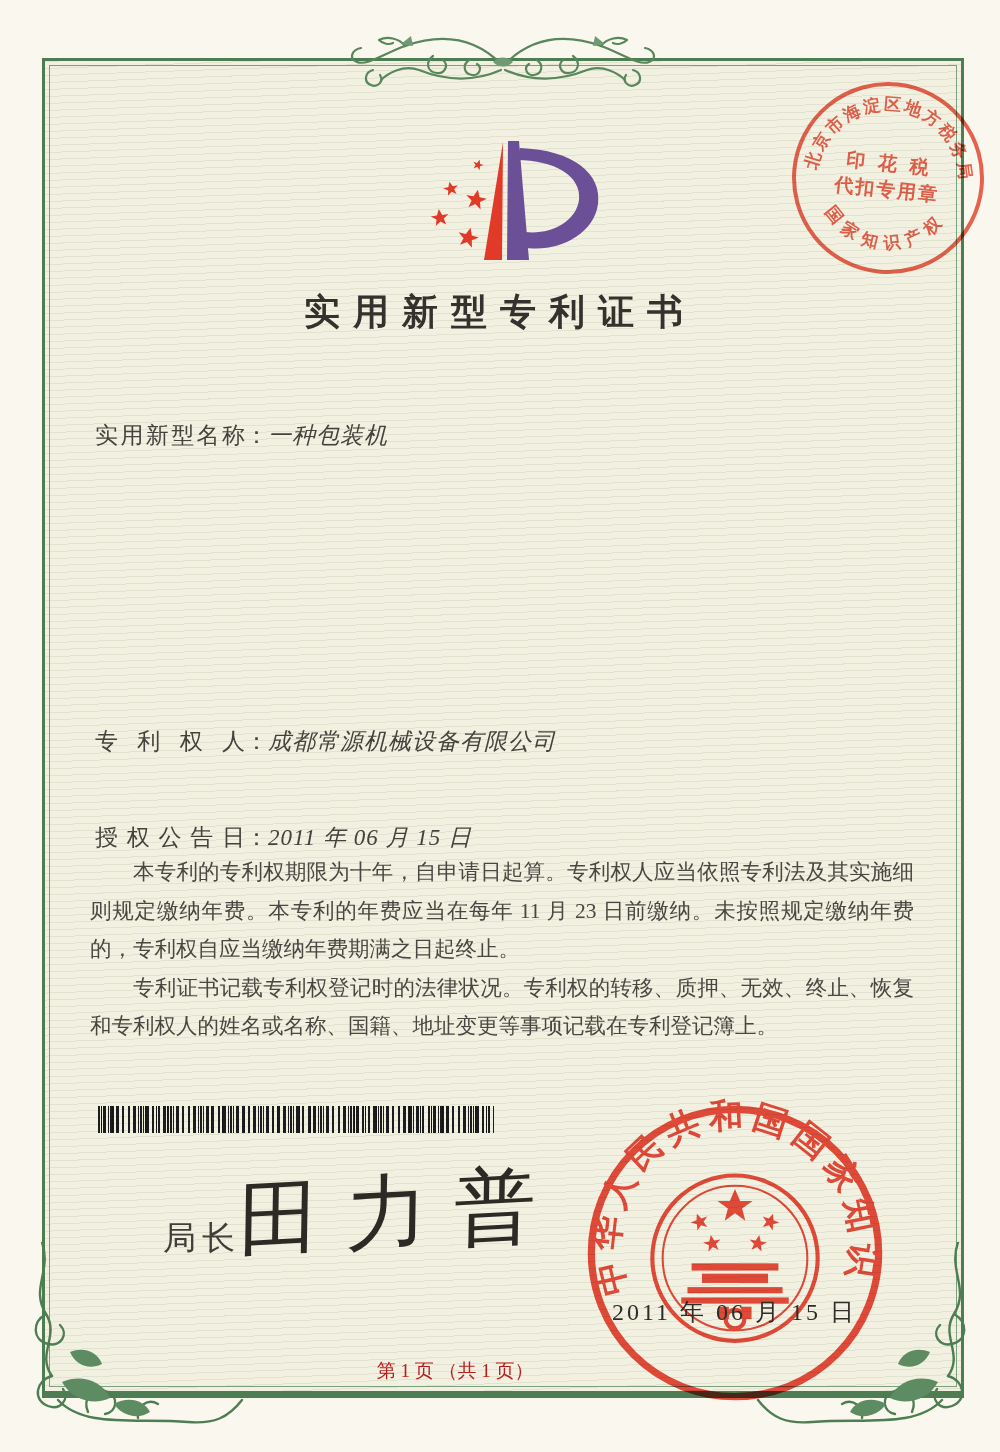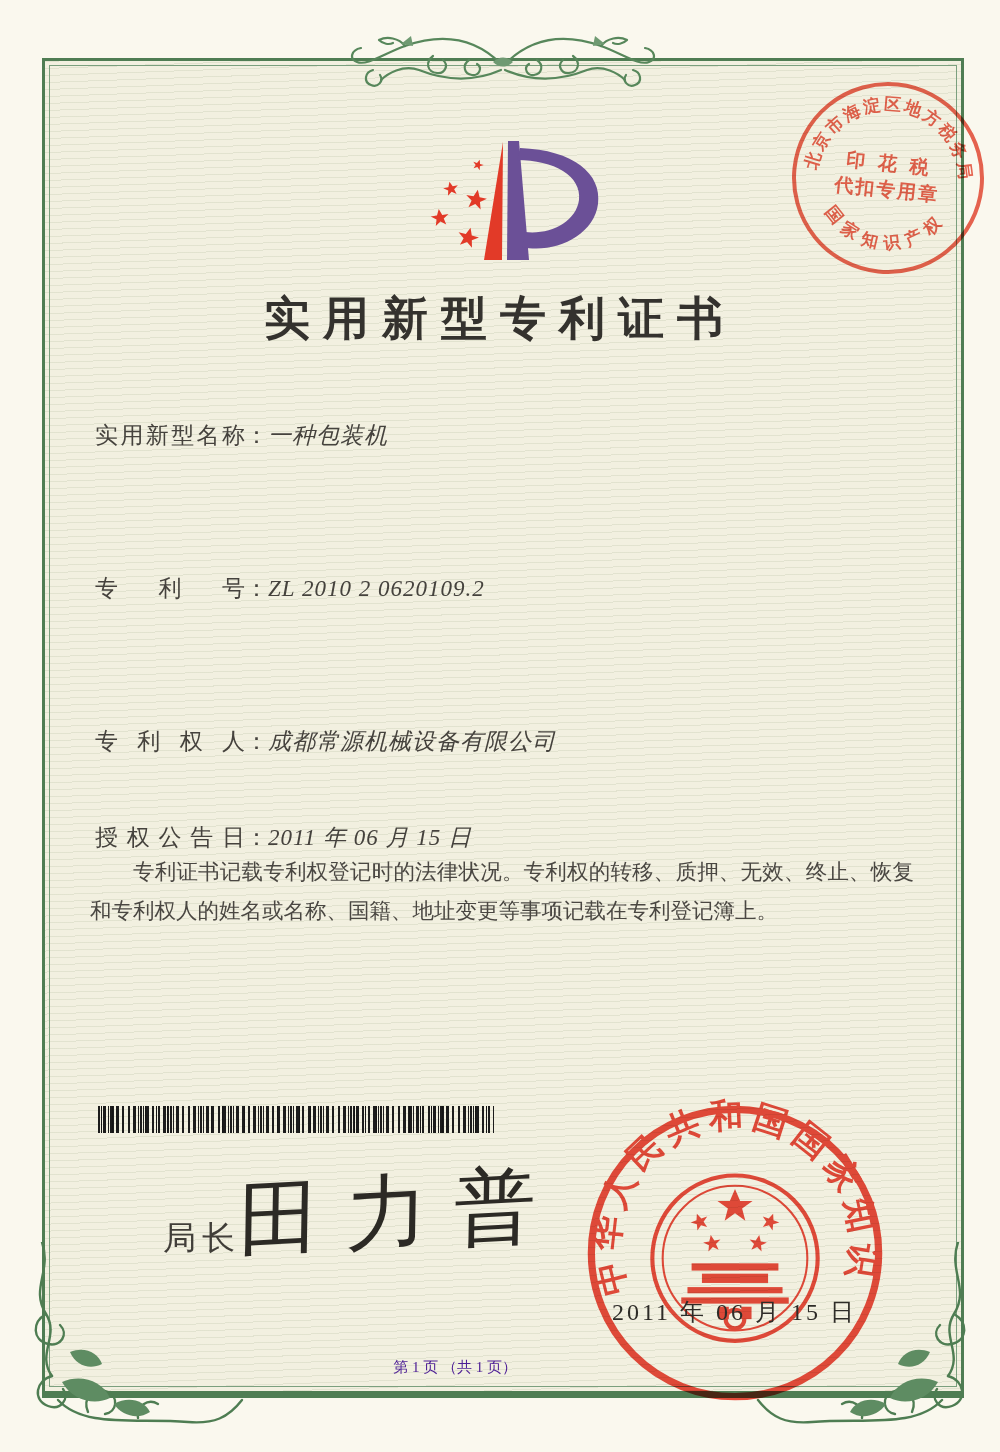--- a/index.html
+++ b/index.html
@@ -16,38 +16,38 @@
     background-color:#f2f0e0;
     background-image:repeating-linear-gradient(178deg, rgba(140,156,118,.16) 0 1px, rgba(0,0,0,0) 1px 7px);
   }
   .frame::after{
     content:""; position:absolute; inset:4px; border:1px solid #7ba07e; pointer-events:none;
   }
   .ornament{ position:absolute; z-index:3; }
   
   .cert-no{ position:absolute; left:95px; top:122px; font-size:23px; letter-spacing:9px; color:#55534e; z-index:4;}
   .title{ position:absolute; left:0; top:288px; width:1000px; text-align:center;
-          font-size:46px; font-weight:700; letter-spacing:13px; color:#34322e; z-index:4;}
+          font-size:36px; font-weight:700; letter-spacing:13px; color:#34322e; z-index:4;}
   .field{ position:absolute; left:95px; font-size:23px; color:#45423d; z-index:4; white-space:nowrap;}
   .field .lbl{ display:inline-block; width:150px; text-align:justify; text-align-last:justify; vertical-align:bottom;}
   .field .val{ letter-spacing:1px;font-style:italic; }
   .paras{ position:absolute; left:90px; top:853px; width:824px; z-index:4;
           font-size:21.5px; line-height:38.5px; text-align:justify; color:#4a4742;}
   .paras p{ margin:0; text-indent:2em; }
   .barcode{ position:absolute; left:98px; top:1106px; width:396px; height:27px; z-index:4;
     background-image:
       repeating-linear-gradient(90deg,#1c1c1c 0 2px,rgba(0,0,0,0) 2px 6px),
       repeating-linear-gradient(90deg,#1c1c1c 0 1px,rgba(0,0,0,0) 1px 5px),
       repeating-linear-gradient(90deg,rgba(0,0,0,0) 0 3px,#141414 3px 4px,rgba(0,0,0,0) 4px 11px);
   }
   .role{ position:absolute; left:163px; top:1216px; font-size:33px; letter-spacing:6px; color:#413e39; z-index:5;}
   .signature{ position:absolute; left:238px; top:1158px; font-size:82px; letter-spacing:26px;
               color:#2c2a25; transform:rotate(-3deg) skewX(-4deg); z-index:5; white-space:nowrap;}
   .seal-date{ position:absolute; left:612px; top:1296px; font-size:24px; letter-spacing:3px; color:#2e2c28; z-index:6; white-space:nowrap;}
-  .footer{ position:absolute; left:0; top:1358px; width:910px; text-align:center; font-size:15px; color:#4c1d95; z-index:4;}
+  .footer{ position:absolute; left:0; top:1358px; width:910px; text-align:center; font-size:19px; color:#b91c1c; z-index:4;}
   
   .seal{ position:absolute; left:580px; top:1098px; z-index:5; mix-blend-mode:multiply; opacity:.9;}
   .tax-stamp{ position:absolute; left:788px; top:78px; z-index:5; mix-blend-mode:multiply; opacity:.85; transform:rotate(6deg);}
   .logo{ position:absolute; left:402px; top:132px; z-index:4;}
 </style>
 </head>
 <body>
 
 <div id="page">
 
@@ -120,31 +120,29 @@
       <polygon points="106,9 117,9 127,128 105,128"></polygon>
       <path d="M118 16 C172 18 200 42 196 72 C192 104 152 122 120 115 L123 100 C148 103 174 90 177 68 C180 44 152 28 115 28 Z"></path>
     </g>
   </svg>
 
   <div class="title">实用新型专利证书</div>
 
   <div class="field" style="top:420px;">
     <span class="lbl">实用新型名称</span><span>：</span><span class="val">一种包装机</span>
   </div>
-  <div class="field" style="top:573px;">
-    <span class="lbl">专利号</span><span>：</span><span class="val">ZL 2010 2 0620109.2</span>
-  </div>
   <div class="field" style="top:726px;">
     <span class="lbl">专利权人</span><span>：</span><span class="val">成都常源机械设备有限公司</span>
   </div>
   <div class="field" style="top:822px;">
     <span class="lbl">授权公告日</span><span>：</span><span class="val">2011 年 06 月 15 日</span>
   </div>
 
   <div class="paras">
+    <p>本专利的专利权期限为十年，自申请日起算。专利权人应当依照专利法及其实施细则规定缴纳年费。本专利的年费应当在每年 11 月 23 日前缴纳。未按照规定缴纳年费的，专利权自应当缴纳年费期满之日起终止。</p>
     <p>专利证书记载专利权登记时的法律状况。专利权的转移、质押、无效、终止、恢复和专利权人的姓名或名称、国籍、地址变更等事项记载在专利登记簿上。</p>
   </div>
 
   <div class="barcode"></div>
 
   <div class="role">局长</div>
   <div class="signature">田力普</div>
 
   <svg class="seal" width="310" height="310" viewBox="0 0 300 300">
     <defs>

